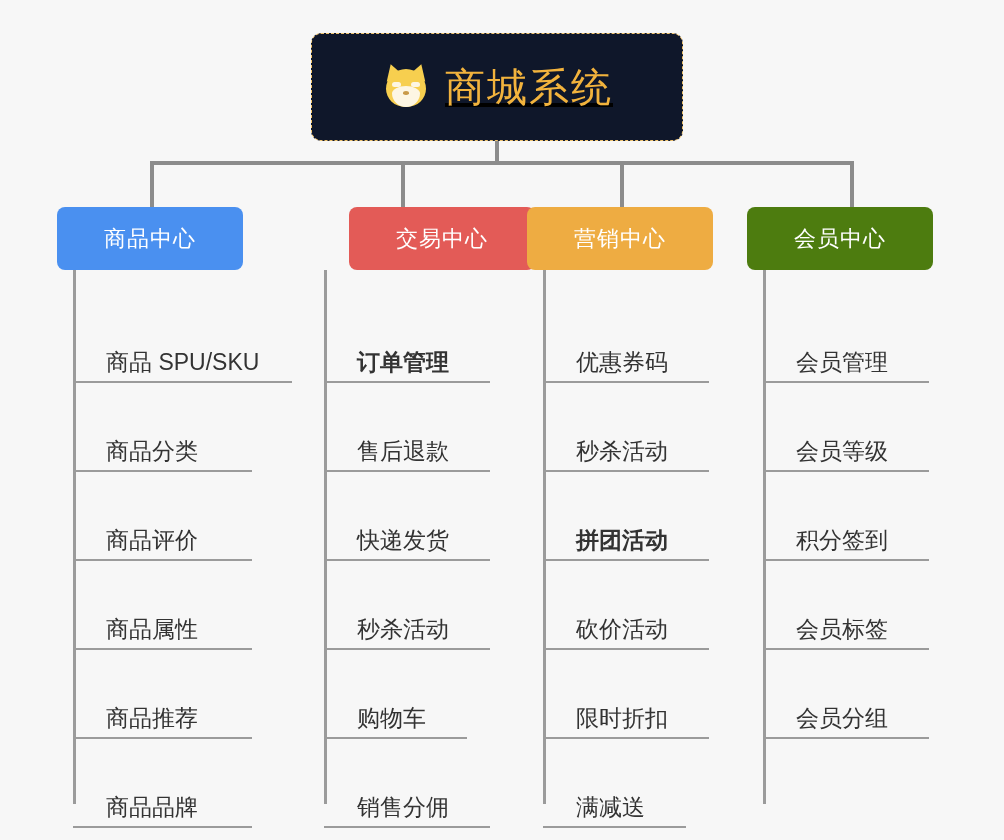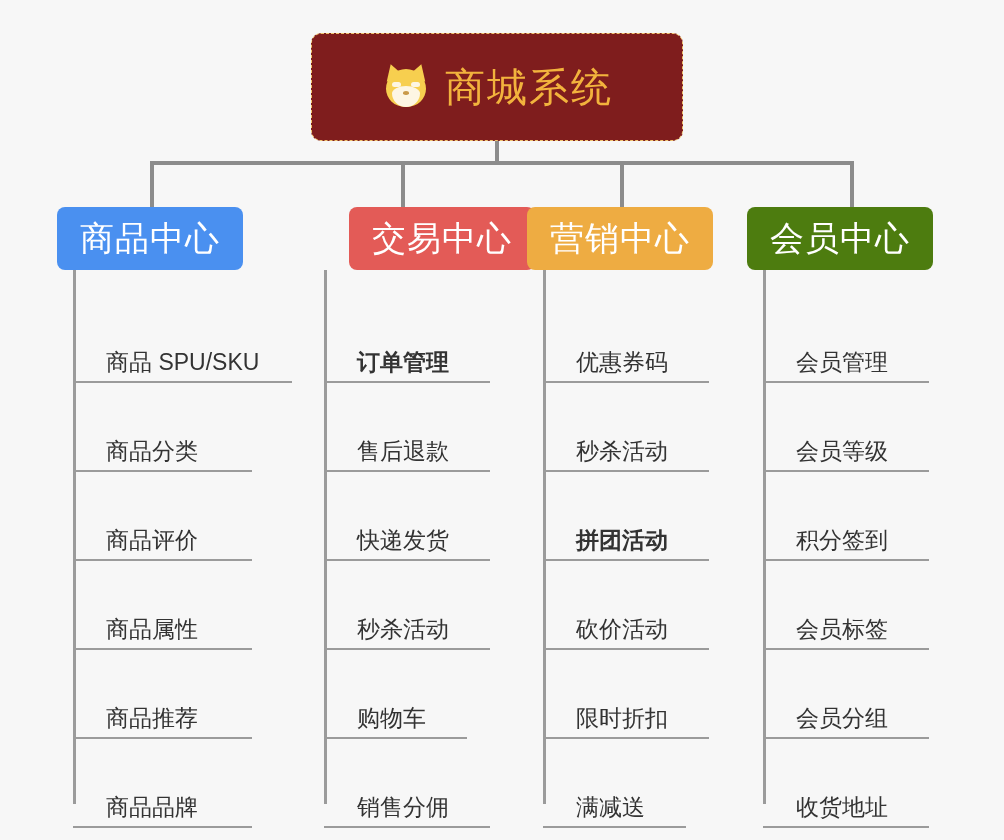--- a/index.html
+++ b/index.html
@@ -102,21 +102,21 @@
     top: 207px;
   }
   .branch-head {
     height: 63px;
     box-sizing: border-box;
     border-radius: 8px;
     display: flex;
     align-items: center;
     justify-content: center;
     color: #ffffff;
-    font-size: 34px;
+    font-size: 22px;
     letter-spacing: 1px;
   }
   .branch-spine {
     position: absolute;
     top: 63px;
     left: 16px;
     width: 3px;
     background: #9b9b9b;
   }
   .leaf-list {
@@ -140,21 +140,21 @@
     padding-bottom: 6px;
     white-space: nowrap;
     line-height: 1.1;
   }
 </style>
 </head>
 <body style="background: rgb(247, 247, 247);">
 
 <div id="mindmap">
 
-  <div class="root-node" style="background: #7f1d1d; border-color: rgb(240, 195, 109);">
+  <div class="root-node" style="background: #0f172a; border-color: rgb(240, 195, 109); text-decoration: underline;">
     <span class="root-icon">
       <span class="ear-l"></span>
       <span class="ear-r"></span>
       <span class="head"></span>
       <span class="muzzle"></span>
       <span class="eye-l"></span>
       <span class="eye-r"></span>
       <span class="nose"></span>
     </span>
     <span class="root-title" style="color: rgb(242, 179, 61);">商城系统</span>
@@ -262,19 +262,16 @@
       </div>
       <div class="leaf" style="width:166px;">
         <span class="leaf-label">积分签到</span>
       </div>
       <div class="leaf" style="width:166px;">
         <span class="leaf-label">会员标签</span>
       </div>
       <div class="leaf" style="width:166px;">
         <span class="leaf-label">会员分组</span>
       </div>
-      <div class="leaf" style="width:166px;">
-        <span class="leaf-label">收货地址</span>
-      </div>
     </div>
   </div>
 
 </div>
 
 </body></html>

